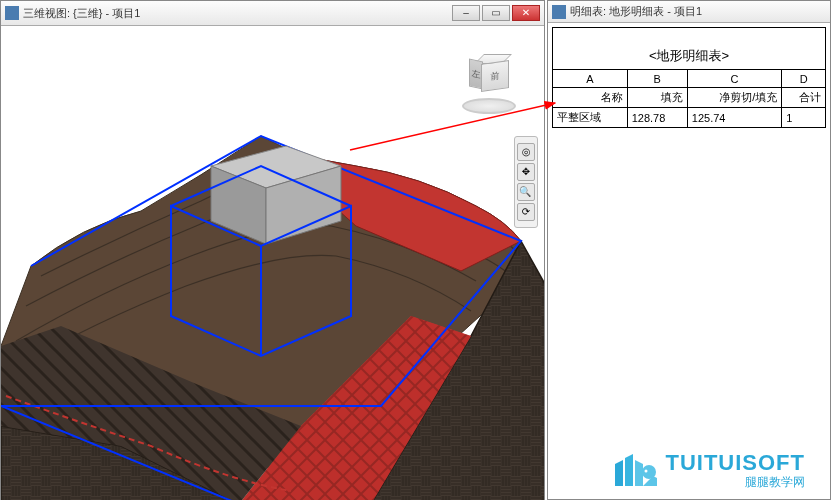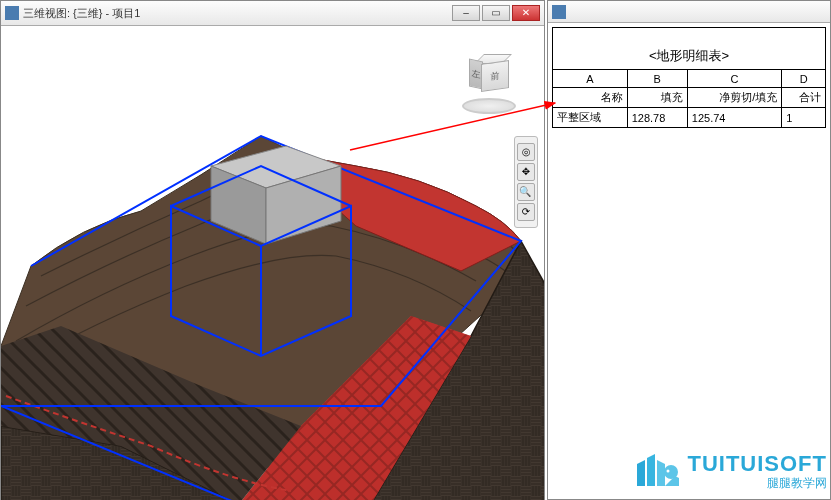--- a/index.html
+++ b/index.html
@@ -39,21 +39,21 @@
 .schedule { padding: 4px; }
 .schedule-title { text-align: center; font-size: 13px; padding: 19px 0 4px; border: 1px solid #000; border-bottom: none; }
 .schedule table { width: 100%; border-collapse: collapse; font-size: 11px; }
 .schedule th, .schedule td { border: 1px solid #000; padding: 2px 4px; text-align: left; height: 18px; }
 .schedule .colhead th { text-align: center; font-weight: normal; background: #fff; }
 .schedule .subhead th { text-align: right; font-weight: normal; }
 .highlight-cell { position: relative; }
 .highlight-ellipse { position: absolute; border: 1.5px solid red; border-radius: 50%; width: 44px; height: 14px; top: 1px; left: -2px; pointer-events: none; }
 
 
-.watermark { position: absolute; bottom: 8px; right: 4px; display: flex; align-items: center; gap: 6px; }
+.watermark { position: absolute; bottom: 8px; right: 26px; display: flex; gap: 6px; }
 .wm-logo { width: 50px; height: 42px; position: relative; }
 .wm-text { font-size: 22px; font-weight: bold; color: #2aa8d8; letter-spacing: 1px; font-family: Arial, sans-serif; }
 .wm-sub { font-size: 12px; color: #2aa8d8; text-align: right; margin-top: -2px; }
 
 
 .arrow-annotation { position: absolute; top: 0; left: 0; pointer-events: none; z-index: 50; }
 </style>
 </head>
 <body>
 
@@ -138,20 +138,21 @@
         <div class="navbtn">✥</div>
         <div class="navbtn">🔍</div>
         <div class="navbtn">⟳</div>
       </div>
     </div>
   </div>
 
   <div class="right-panel">
     <div class="right-titlebar">
       <span class="icon"></span>
+      <span>明细表: 地形明细表 - 项目1</span>
     </div>
     <div class="schedule">
       <div class="schedule-title">&lt;地形明细表&gt;</div>
       <table>
         <tbody>
             <tr class="colhead">
           <th>A</th>
           <th>B</th>
           <th>C</th>
           <th>D</th>

